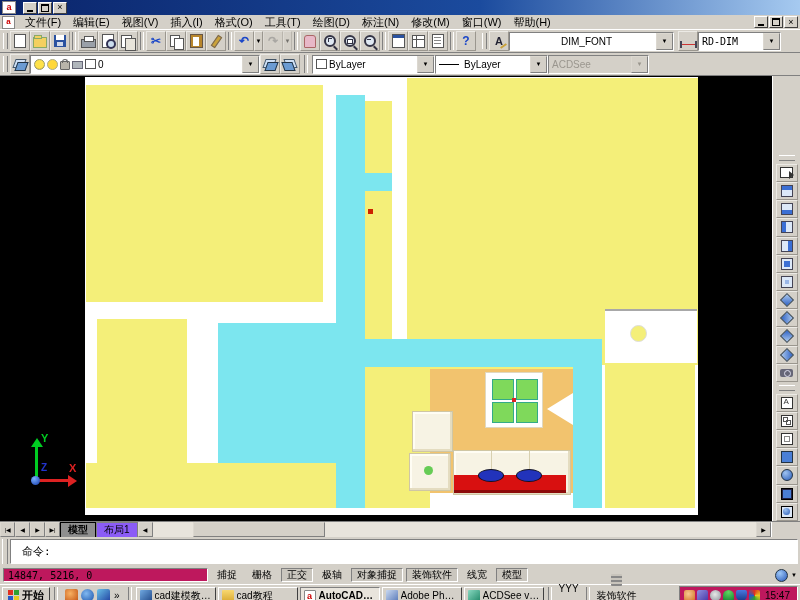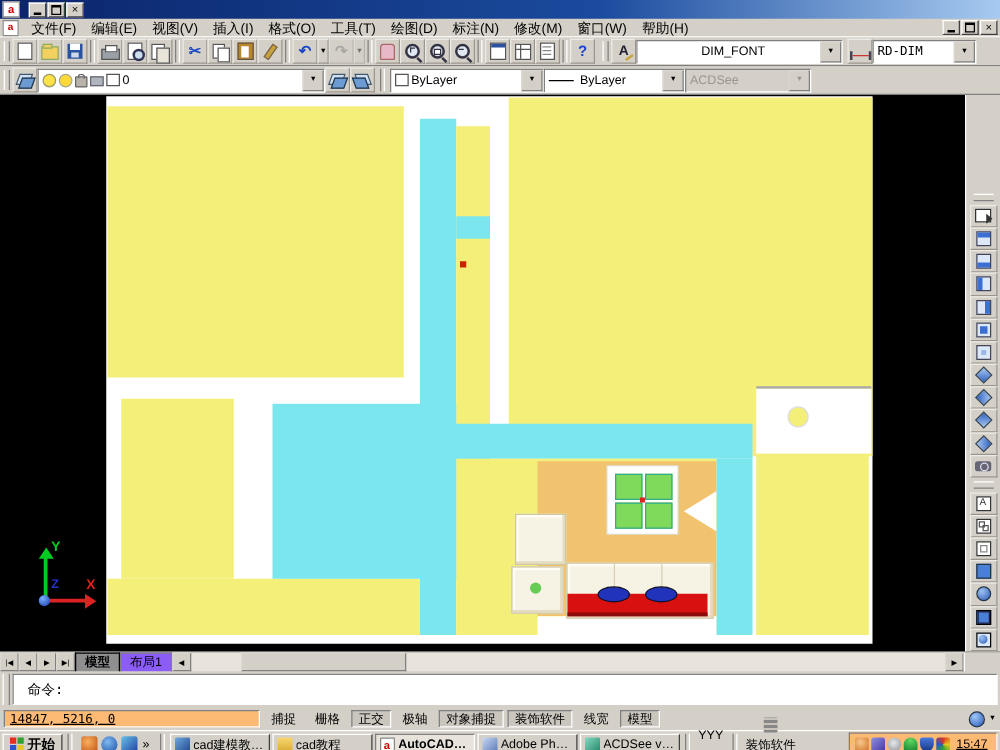--- a/index.html
+++ b/index.html
@@ -2,21 +2,21 @@
 <html><head>
 <meta charset="utf-8">
 <style>
   html,body{margin:0;padding:0;background:#555;}
   .screen{width:800px;height:600px;position:relative;overflow:hidden;
     font-family:"Liberation Sans",sans-serif;font-size:11px;background:#d4d0c8;
     -webkit-font-smoothing:none;}
   
   .raised{border:1px solid;border-color:#fff #404040 #404040 #fff;background:#d4d0c8;}
   .raised2{border:1px solid;border-color:#dcd8d0 #808080 #808080 #dcd8d0;background:#d4d0c8;}
-  .sunken{border:1px solid;border-color:#808080 #fff #fff #808080;background:#fdba74;text-decoration:underline;}
+  .sunken{border:1px solid;border-color:#808080 #fff #fff #808080;background:#be185d;}
   .grip{width:3px;height:16px;border-left:1px solid #fff;border-right:1px solid #808080;margin:0 2px;}
   .vsep{width:2px;height:18px;border-left:1px solid #808080;border-right:1px solid #fff;margin:0 2px;}
   
   .titlebar{height:15px;background:linear-gradient(90deg,#0a246a 0%,#1b4b9e 60%,#a6caf0 100%);
     display:flex;align-items:center;padding:0 2px;color:#fff;}
   .appicon{width:12px;height:11px;background:#fff;border:1px solid #888;color:#c00;
     font-weight:bold;font-size:9px;line-height:10px;text-align:center;margin-right:3px;}
   .title-text{font-weight:bold;font-size:10px;white-space:nowrap;overflow:hidden;flex:1;}
   .winbtns{display:flex;gap:1px;margin-left:4px;}
   .wbtn{width:14px;height:12px;display:flex;align-items:center;justify-content:center;

